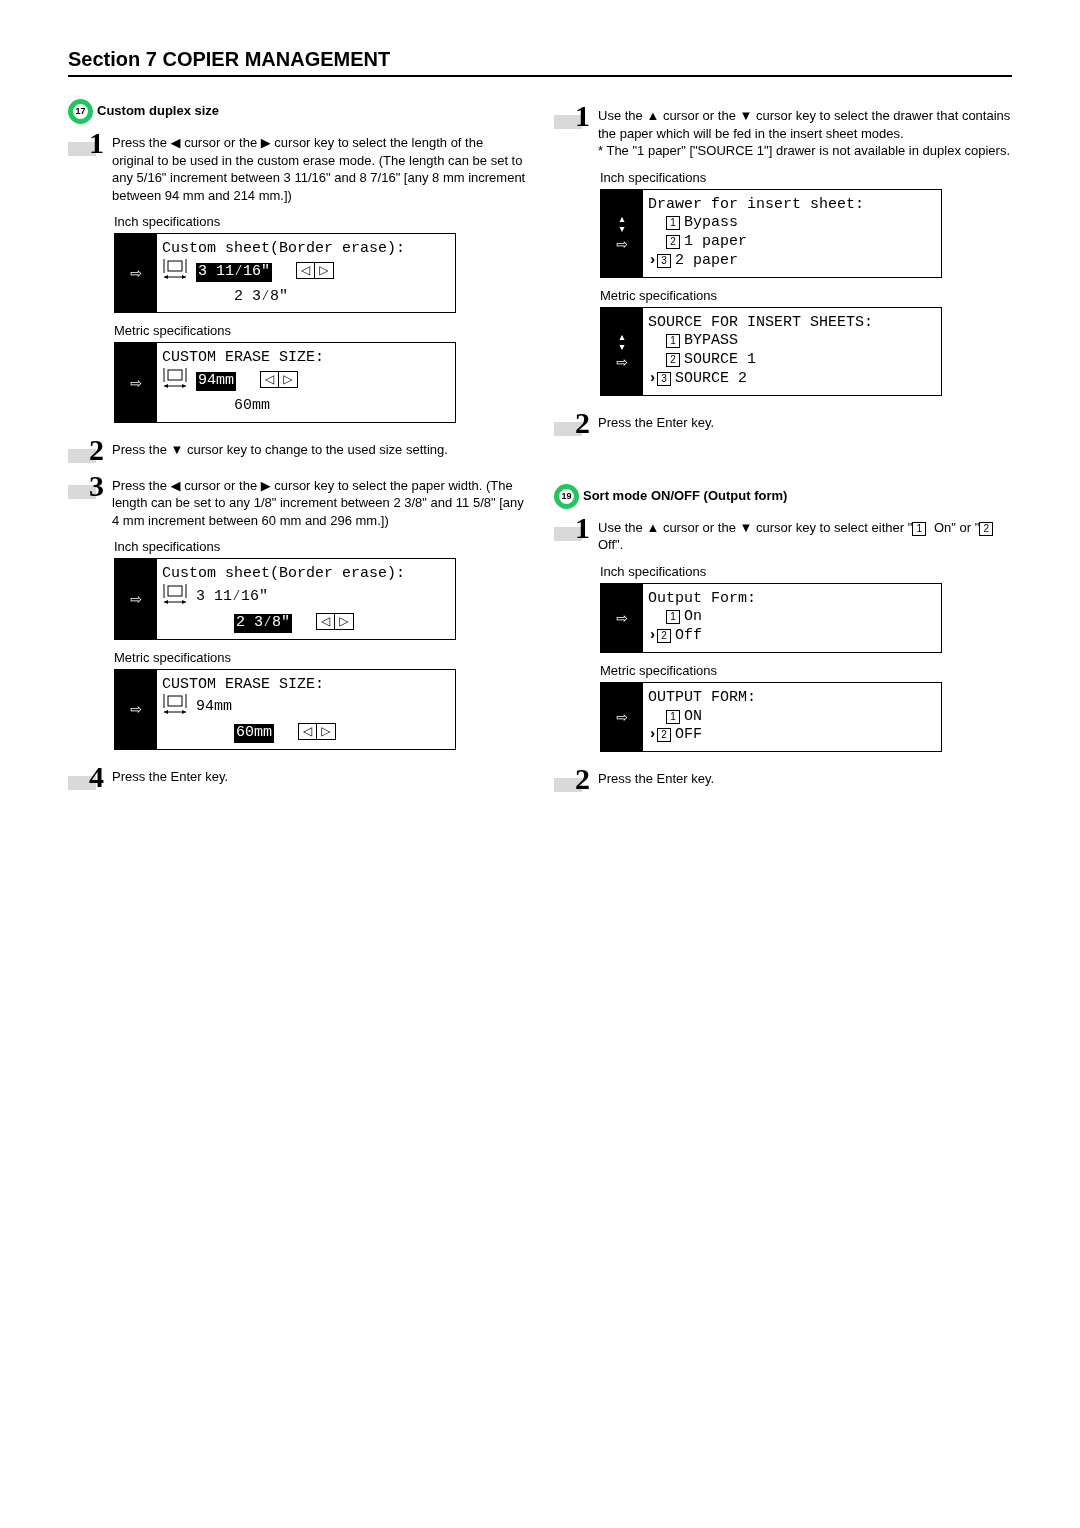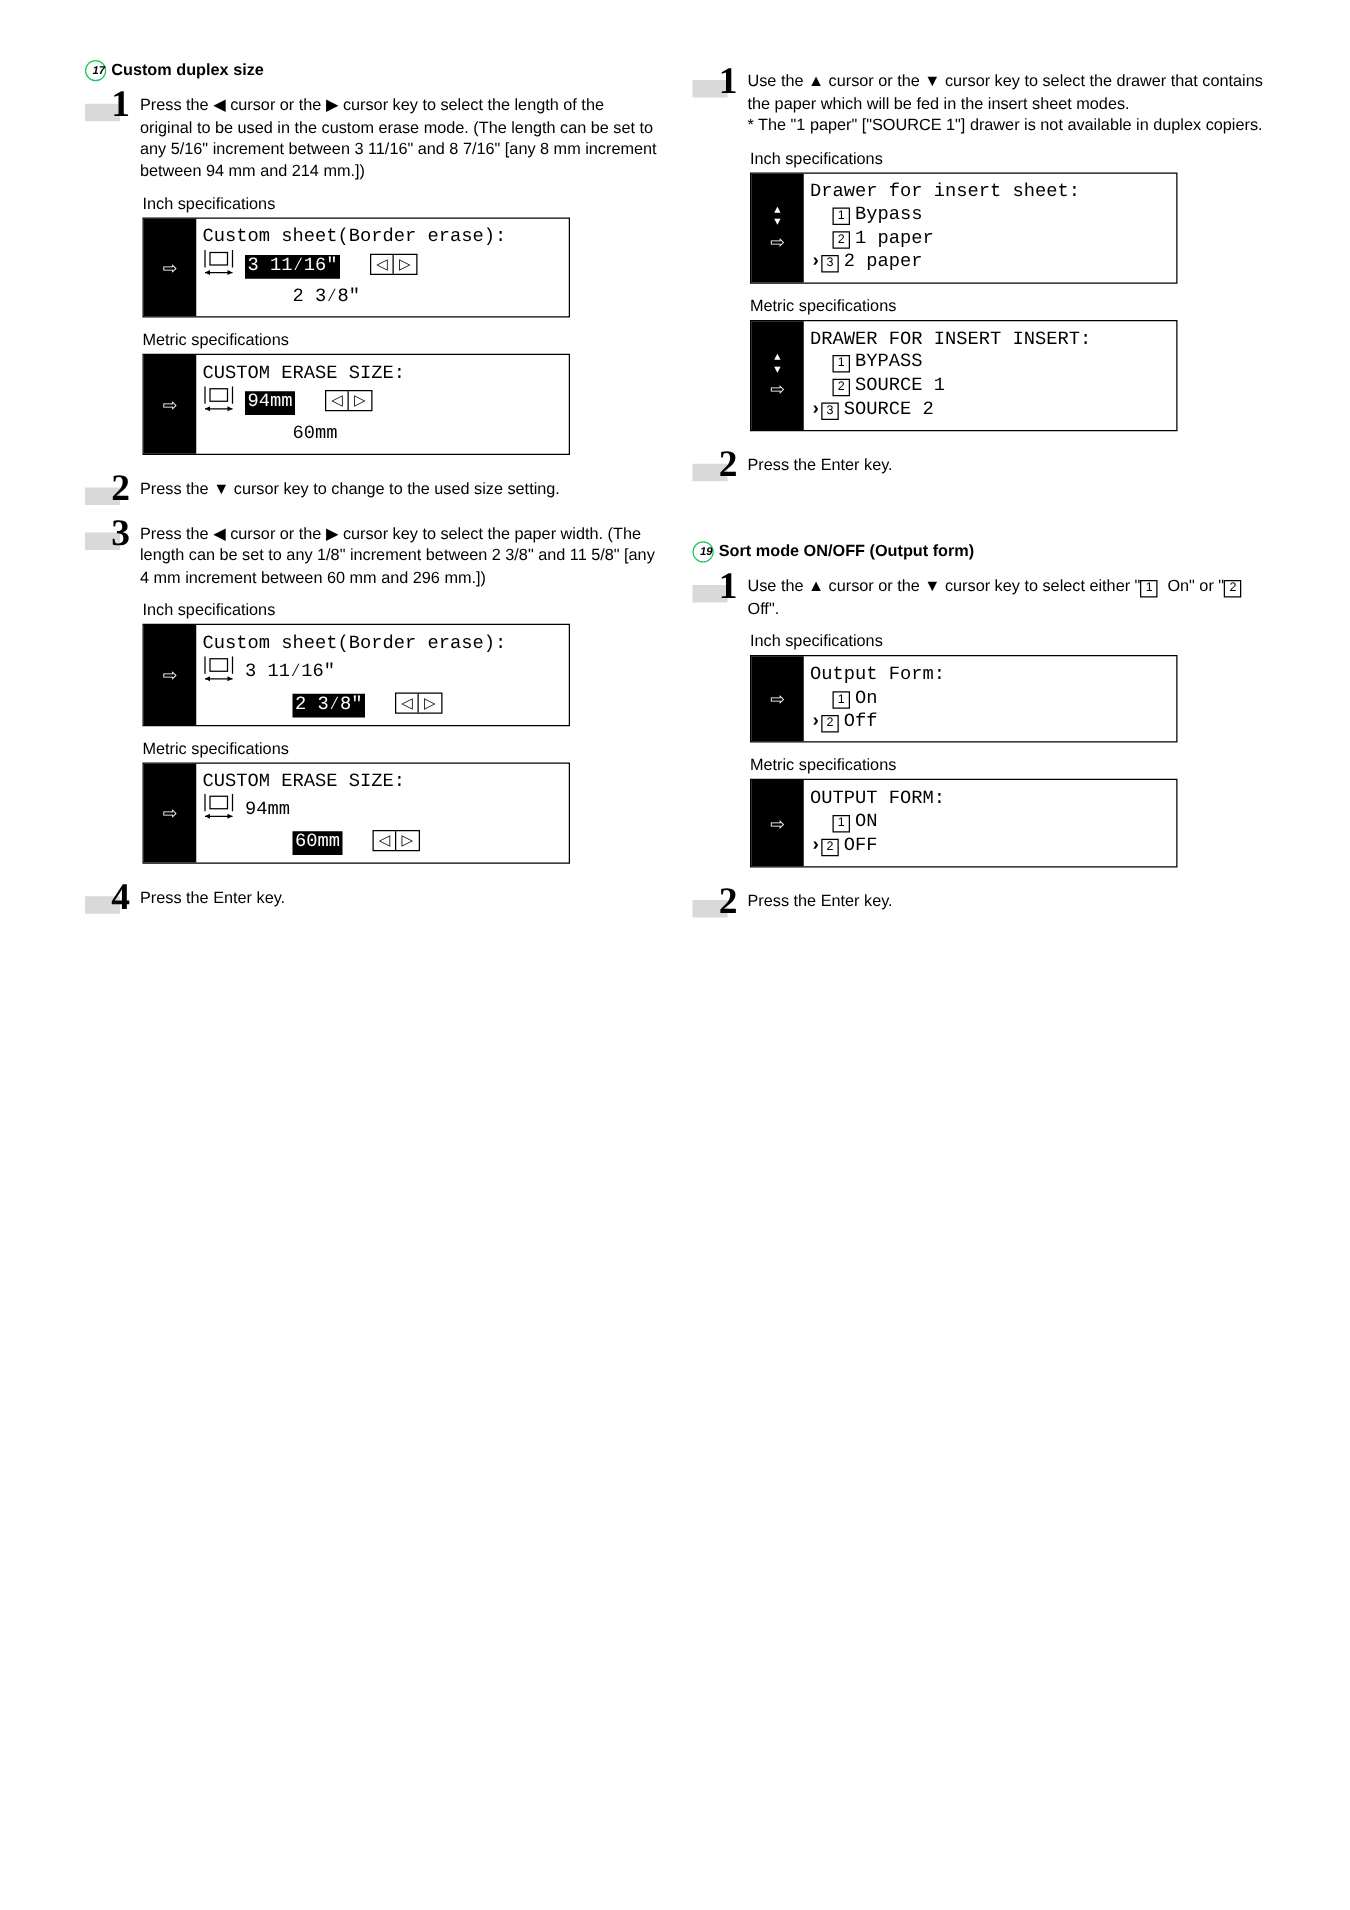--- a/index.html
+++ b/index.html
@@ -32,30 +32,29 @@
     flex: 1;
     min-width: 0;
   }
   .subhead {
     font-size: 13px;
     font-weight: bold;
     margin-bottom: 8px;
   }
   .subhead .circnum {
     display: inline-block;
-    border: 1px solid #22c55e;
+    border: 5px solid #22c55e;
     border-radius: 50%;
     width: 15px;
     height: 15px;
     line-height: 14px;
-    text-align: right;
+    text-align: center;
     font-size: 9px;
     margin-right: 4px;
     vertical-align: 1px;
-    font-style: italic;
   }
   .step {
     display: flex;
     align-items: flex-start;
     gap: 8px;
     margin-top: 6px;
   }
   .step-num-box {
     position: relative;
     width: 36px;
@@ -160,20 +159,23 @@
   }
   .side-ptr {
     font-size: 14px;
   }
 </style>
 </head>
 <body>
 
 <div class="page">
 
+  <div class="header-line">
+    <span class="section-title">Section 7  COPIER MANAGEMENT</span>
+  </div>
 
   <div class="columns">
 
     <div class="col">
 
       <div class="subhead">
         <span class="circnum">17</span><span>Custom duplex size</span>
       </div>
 
       <div class="step">
@@ -303,21 +305,21 @@
   <span class="mini-num">2</span><span>1 paper</span>
 <b>›</b><span class="mini-num">3</span><span>2 paper</span></div>
       </div>
 
       <div class="spec-label">Metric specifications</div>
       <div class="lcd">
         <div class="lcd-side">
           <span class="side-arrows">▴<br>▾</span>
           <span class="side-ptr">⇨</span>
         </div>
-        <div class="lcd-body"><span>DRAWER FOR INSERT INSERT:</span>
+        <div class="lcd-body"><span>SOURCE FOR INSERT SHEETS:</span>
   <span class="mini-num">1</span><span>BYPASS</span>
   <span class="mini-num">2</span><span>SOURCE 1</span>
 <b>›</b><span class="mini-num">3</span><span>SOURCE 2</span></div>
       </div>
 
       <div class="step" style="margin-top:16px">
         <div class="step-num-box">
           <div class="step-grey"></div>
             <div class="step-num">2</div>
         </div>

